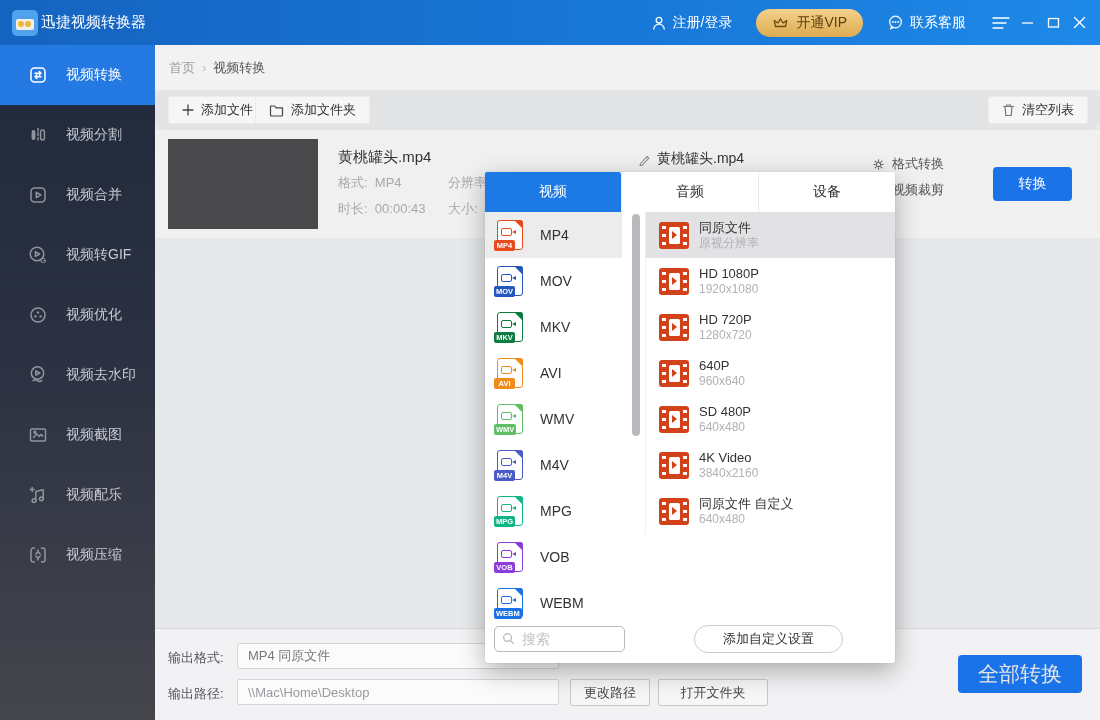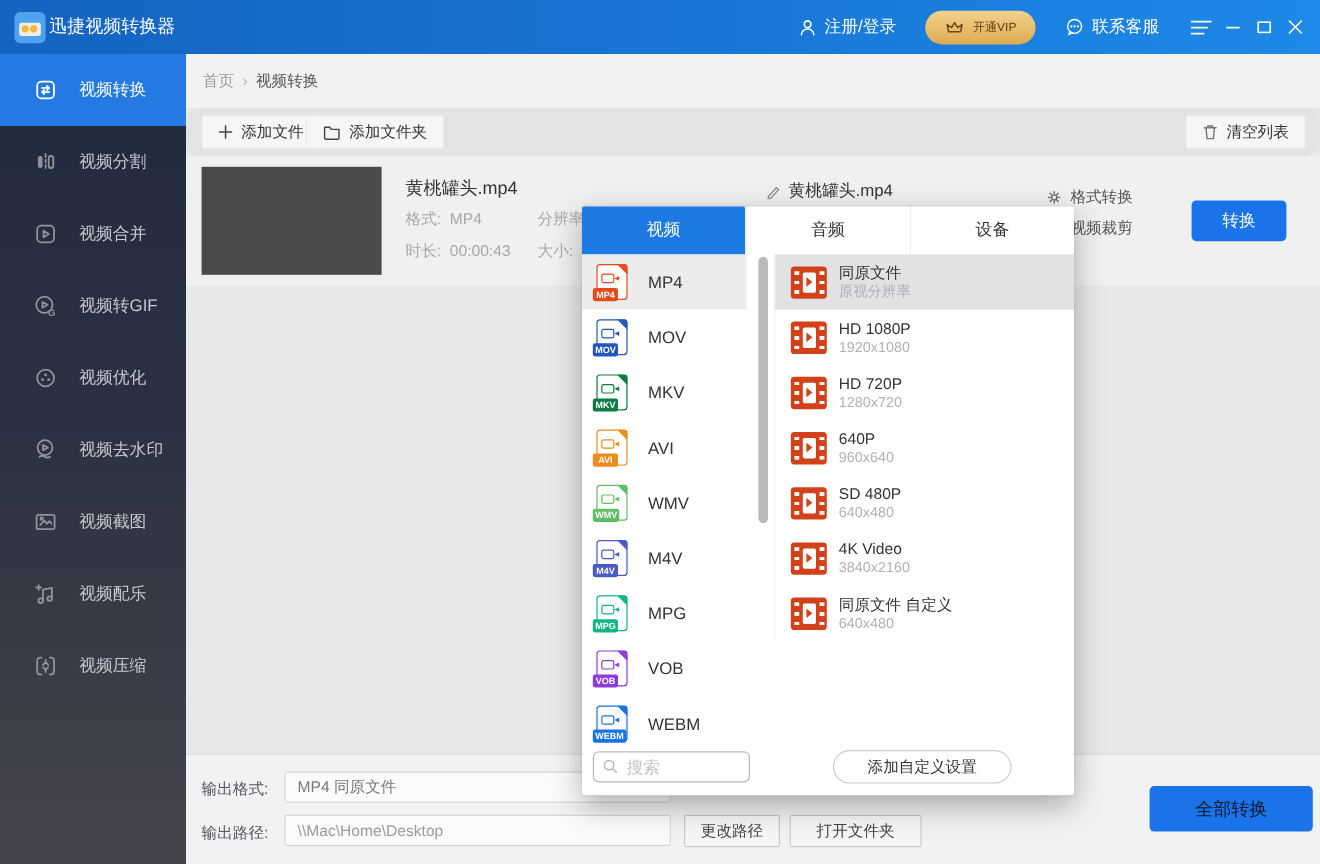--- a/index.html
+++ b/index.html
@@ -13,21 +13,21 @@
     display:flex; align-items:center; color:#fff; }
   .app-icon { width:26px; height:26px; margin-left:12px; border-radius:5px; background:#4fa3ee; position:relative; flex:none; }
   .app-icon .cam-body { position:absolute; left:4px; top:9px; width:18px; height:11px; background:#f4efe4; border-radius:2px; }
   .app-icon .reel1,.app-icon .reel2 { position:absolute; width:6px; height:6px; border-radius:50%; background:#f0b73e; top:11px; }
   .app-icon .reel1 { left:6px; } .app-icon .reel2 { left:13px; }
   .app-title { margin-left:3px; font-size:15px; }
   .tb-spacer { flex:1; }
   .tb-item { display:flex; align-items:center; gap:6px; font-size:14px; cursor:pointer; }
   .tb-login { margin-right:24px; }
   .vip-pill { height:28px; padding:0 16px; border-radius:15px; margin-right:24px;
-    background:linear-gradient(180deg,#f3d28d 0%,#ddab51 100%); color:#5d3f12; font-size:10px;
+    background:linear-gradient(180deg,#f3d28d 0%,#ddab51 100%); color:#5d3f12; font-size:14px;
     display:flex; align-items:center; gap:7px; cursor:pointer; }
   .tb-support { margin-right:22px; }
   .tb-icnbtn { width:26px; height:26px; display:flex; align-items:center; justify-content:center; cursor:pointer; }
   .win-close { margin-right:8px; }
 
   
   .sidebar { position:absolute; left:0; top:45px; width:155px; height:675px;
     background:linear-gradient(180deg,#202a3a 0%,#2b3142 45%,#45454c 100%); }
   .side-item { height:60px; display:flex; align-items:center; gap:16px; padding-left:26px; cursor:pointer; }
   .side-item .s-icon { width:24px; height:24px; color:#8f949d; flex:none; }
@@ -70,22 +70,22 @@
   .f-label { position:absolute; left:13px; font-size:13px; color:#55555a; }
   .f-label-format { top:20px; } .f-label-path { top:56px;text-align:right; }
   .f-input { position:absolute; left:82px; width:322px; height:26px; background:#fbfbfc;
     border:1px solid #d6d6d9; font-size:13px; padding:0 10px; border-radius:2px;
     font-family:"Liberation Sans","DejaVu Sans",sans-serif; }
   .f-input-format { top:14px; color:#78787d; }
   .f-input-path { top:50px; color:#9a9aa0; }
   .f-btn { position:absolute; top:50px; height:27px; background:#f6f6f7; border:1px solid #c9c9cc;
     border-radius:2px; font-size:13px; color:#444; cursor:pointer; padding:0 12px; }
   .f-btn-change { left:415px; width:80px; } .f-btn-open { left:503px; width:110px; }
-  .convert-all-btn { position:absolute; left:803px; top:26px; width:136px; height:38px; background:#1a73e8;
-    border:none; border-radius:4px; color:#0f172a; font-size:15px; cursor:pointer; }
+  .convert-all-btn { position:absolute; left:803px; top:26px; width:124px; height:38px; background:#1a73e8;
+    border:none; border-radius:4px; color:#e5e5e5; font-size:21px; cursor:pointer; }
 
   
   .popup { position:absolute; left:485px; top:172px; width:410px; height:491px; background:#fff;
     box-shadow:0 8px 26px rgba(0,0,0,.30), 0 0 1px rgba(0,0,0,.25); z-index:5; border-radius:2px; }
   .tabs { display:flex; height:40px; }
   .tab { flex:1; display:flex; align-items:center; justify-content:center; font-size:14px; color:#333;
     background:#fff; cursor:pointer; border-radius:2px 2px 0 0; }
   .tab + .tab { border-left:1px solid #ececee; }
   .tab.active { background:#1d7ae4; color:#fff; border-left:none; }
   .popup-body { position:relative; height:451px; }

